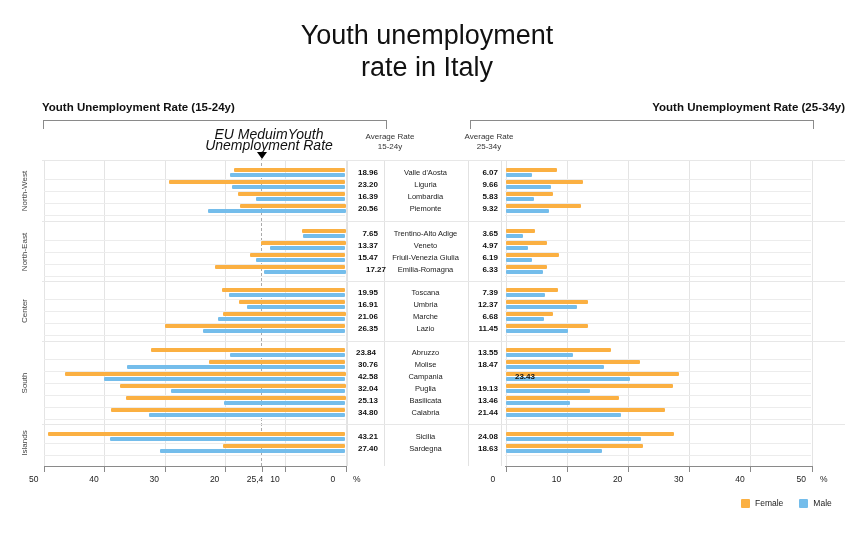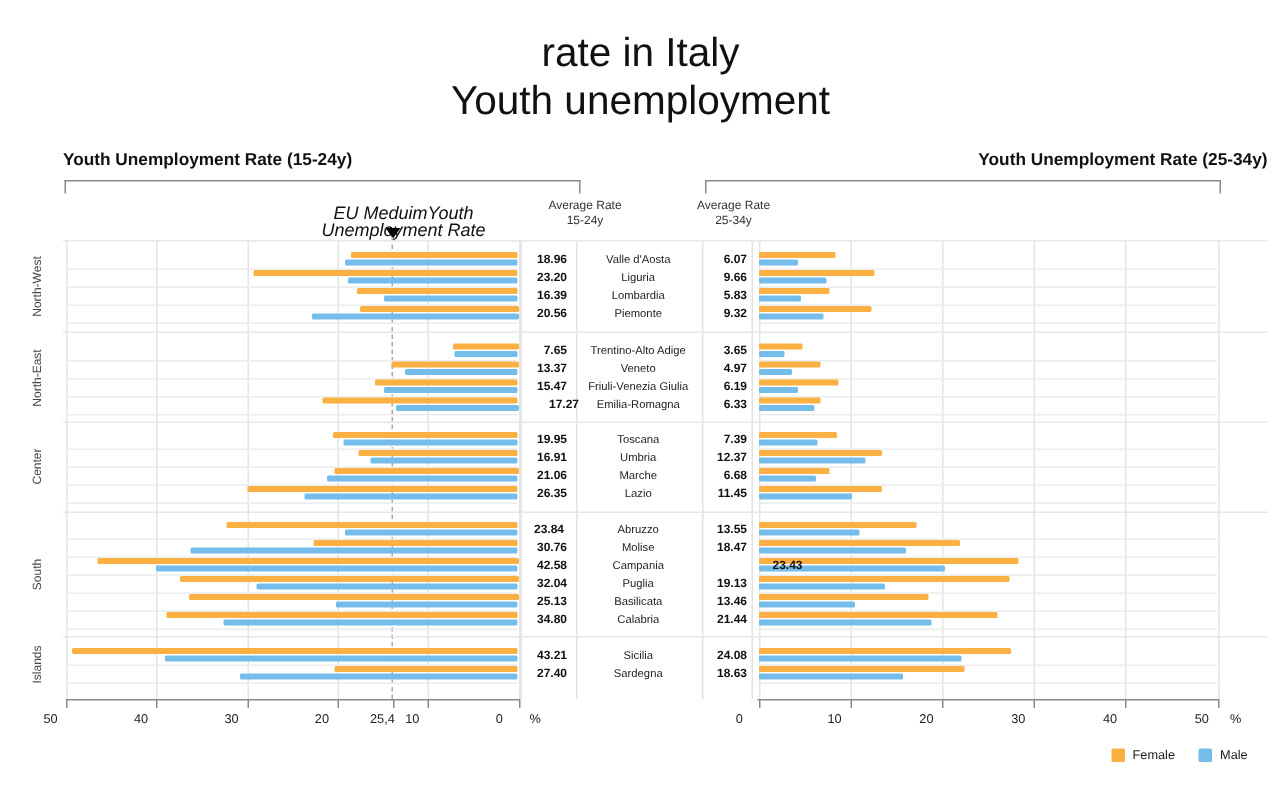--- a/index.html
+++ b/index.html
@@ -5,22 +5,22 @@
   html,body{margin:0;padding:0;background:#fff;}
   .stage{position:relative;width:854px;height:533px;background:#ffffff;
          font-family:"Liberation Sans",sans-serif;overflow:hidden;}
   .abs{position:absolute;}
   .main-title{position:absolute;top:19px;left:0;width:100%;text-align:center;
               font-size:27px;line-height:32px;color:#111;}
   .subtitle{position:absolute;top:101px;font-size:11.5px;font-weight:bold;color:#111;}
   .sub-left{left:42px;}
   .sub-right{right:9px;}
   .bracket{position:absolute;top:120px;height:8px;border:1px solid #8a8a8a;border-bottom:none;}
-  .annotation{position:absolute;left:196px;top:137px;width:146px;text-align:center;
-              font-style:italic;font-size:12px;line-height:10.5px;color:#111;}
+  .annotation{position:absolute;left:196px;top:129px;width:146px;text-align:center;
+              font-style:italic;font-size:14px;line-height:10.5px;color:#111;}
   .tri{position:absolute;left:257px;top:152px;width:0;height:0;
        border-left:5px solid transparent;border-right:5px solid transparent;
        border-top:7px solid #000;}
   .avg-header{position:absolute;top:132px;width:80px;text-align:center;
               font-size:8px;line-height:10px;color:#333;}
   .hdr15{left:350px;} .hdr25{left:449px;}
   .gridv{position:absolute;top:160px;height:306px;width:1px;background:#e4e4e4;}
   .colline{position:absolute;top:160px;height:306px;width:1px;background:#e2e2e2;}
   .dashline{position:absolute;left:261px;top:158px;height:308px;width:0;
             border-left:1px dashed #aaa;}
@@ -42,22 +42,22 @@
   .legend-item{display:flex;align-items:center;gap:5px;}
   .swatch{width:9px;height:9px;border-radius:1px;}
   .legend-label{font-size:8.5px;color:#222;}
 </style>
 </head>
 <body>
 
 <div class="stage">
 
   <div class="main-title">
+    <div>Youth unemployment</div>
     <div>rate in Italy</div>
-    <div>Youth unemployment</div>
   </div>
 
   <div class="subtitle sub-left">Youth Unemployment Rate (15-24y)</div>
   <div class="subtitle sub-right">Youth Unemployment Rate (25-34y)</div>
 
   <div class="bracket" style="left:43px;width:342px;"></div>
   <div class="bracket" style="left:470px;width:342px;"></div>
 
   <div class="annotation">
     <div>EU MeduimYouth</div>

